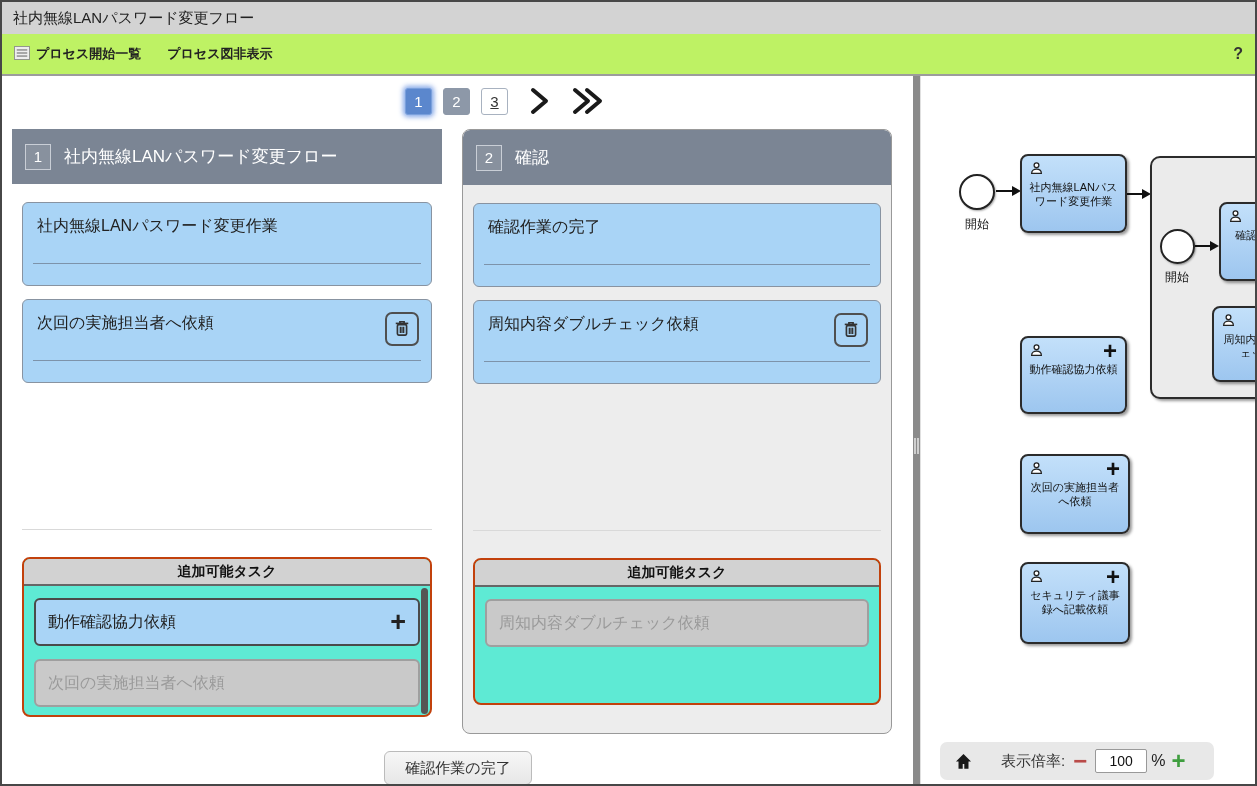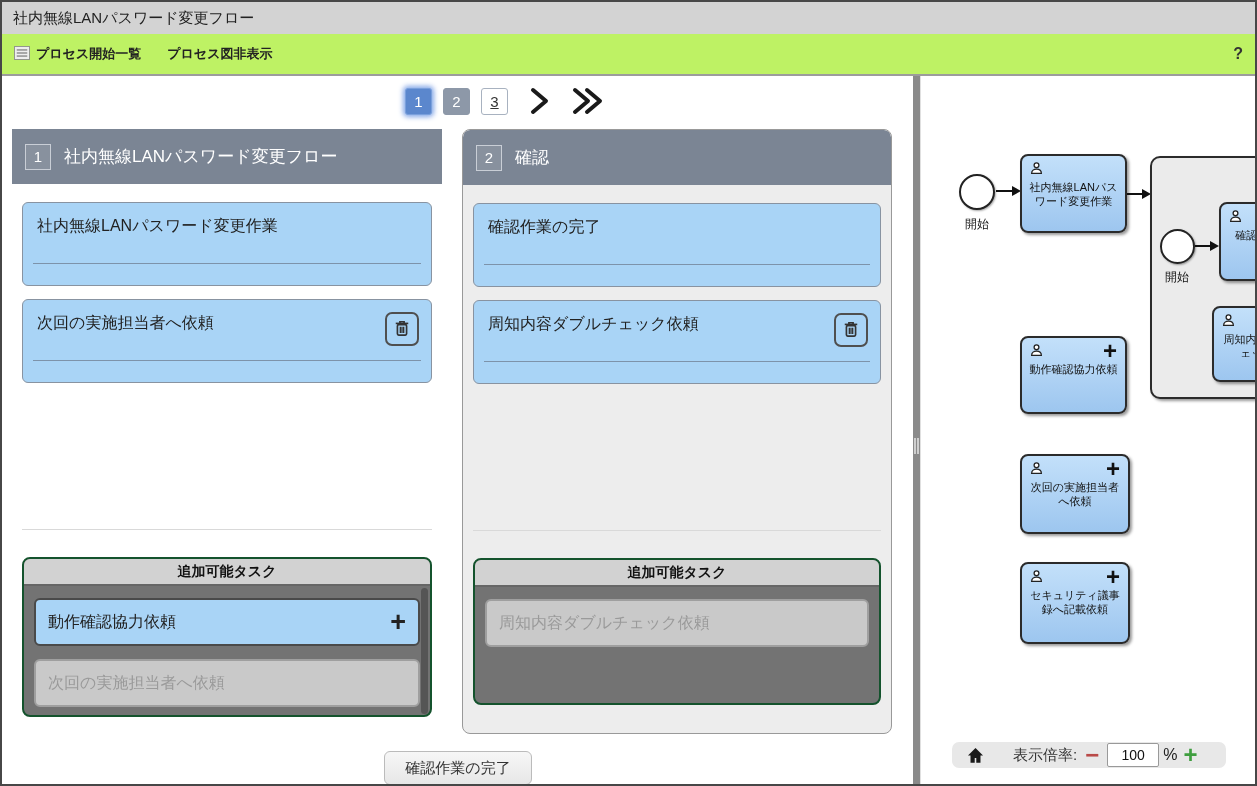--- a/index.html
+++ b/index.html
@@ -37,21 +37,21 @@
   .phase2 .phase-header { border-radius:7px 7px 0 0; }
   .phase-num { width:26px; height:26px; border:1px solid #c9ced6; background:rgba(255,255,255,.10); color:#fff; font-size:15px; display:flex; align-items:center; justify-content:center; }
   .phase-title { color:#fff; font-size:17px; }
   .cards-area { height:345px; padding:18px 10px 0 10px; }
   .task-card { position:relative; height:84px; background:#a9d4f6; border:1px solid #8893a1; border-radius:6px; margin-bottom:13px; padding:13px 14px 0 14px; font-size:16px; color:#222; }
   .task-card::after { content:""; position:absolute; left:10px; right:10px; top:60px; border-top:1px solid #7d93aa; }
   .trash-btn { position:absolute; top:12px; right:12px; width:34px; height:34px; border:2px solid #4f4f4f; border-radius:7px; background:transparent; display:flex; align-items:center; justify-content:center; cursor:pointer; }
   .col-divider { border:none; border-top:1px solid #d9d9d9; margin:0 10px; }
 
   
-  .addable-panel { margin:27px 10px 0 10px; border:2px solid #14532d; border-radius:8px; background:#737373; overflow:hidden; }
+  .addable-panel { margin:27px 10px 0 10px; border:2px solid #c2410c; border-radius:8px; background:#5eead4; overflow:hidden; }
   .phase1 .addable-panel { height:160px; }
   .phase2 .addable-panel { height:147px; }
   .addable-header { height:27px; background:#d2d2d2; border-bottom:2px solid #666; font-size:14px; font-weight:bold; color:#111; text-align:center; line-height:25px; }
   .addable-list { position:relative; height:129px; overflow:hidden; padding:12px 10px 0 10px; }
   .addable-item { height:48px; border-radius:6px; margin-bottom:13px; display:flex; align-items:center; padding:0 12px; font-size:16px; }
   .addable-item.enabled { background:#a9d4f6; border:2px solid #4a4a4a; color:#222; cursor:pointer; }
   .addable-item.disabled { background:#c9c9c9; border:2px solid #9f9f9f; color:#9a9a9a; }
   .addable-item .plus-sign { margin-left:auto; font-size:27px; font-weight:bold; color:#222; line-height:1; }
   .scroll-thumb { position:absolute; top:2px; right:2px; width:7px; height:126px; background:#555; border-radius:4px; }
 
@@ -62,21 +62,21 @@
   .dstart { position:absolute; width:36px; height:36px; border:2px solid #222; border-radius:50%; background:#fff; box-shadow:1px 1px 2px rgba(0,0,0,.35); }
   .dstart-label { position:absolute; font-size:12px; color:#111; text-align:center; width:60px; }
   .dnode { position:absolute; background:linear-gradient(#c3e0fa,#9dc6ef); border:2px solid #2b2b2b; border-radius:8px; box-shadow:2px 2px 3px rgba(0,0,0,.4); cursor:pointer; }
   .dnode .picon { position:absolute; top:5px; left:7px; }
   .dnode .plus { position:absolute; top:-1px; right:8px; font-size:24px; font-weight:bold; color:#111; line-height:1.2; }
   .dnode .dlabel { position:absolute; top:24px; left:4px; right:4px; text-align:center; font-size:11px; line-height:1.3; color:#111; }
   .dcontainer { position:absolute; left:229px; top:80px; width:150px; height:243px; background:#ebebeb; border:2px solid #2b2b2b; border-radius:10px; box-shadow:2px 2px 3px rgba(0,0,0,.4); }
   .darrow { position:absolute; }
 
   
-  .zoom-bar { position:absolute; left:31px; top:666px; width:274px; height:26px; background:#e8e8e8; border-radius:7px; display:flex; align-items:center; padding:0 14px; }
+  .zoom-bar { position:absolute; left:19px; top:666px; width:274px; height:38px; background:#e8e8e8; border-radius:7px; display:flex; align-items:center; padding:0 14px; }
   .zoom-label { font-size:15px; color:#333; margin-left:28px; }
   .zoom-minus { font-size:24px; font-weight:bold; color:#b94a48; margin-left:8px; cursor:pointer; line-height:1; }
   .zoom-input { width:52px; height:24px; margin-left:8px; border:1px solid #999; border-radius:2px; text-align:center; font-size:14px; color:#111; font-family:"Liberation Sans",sans-serif; }
   .zoom-pct { font-size:16px; color:#222; margin-left:4px; }
   .zoom-plus { font-size:24px; font-weight:bold; color:#3f9e3f; margin-left:6px; cursor:pointer; line-height:1; }
   .home-icon { cursor:pointer; display:flex; }
 </style>
 </head>
 <body>
 

